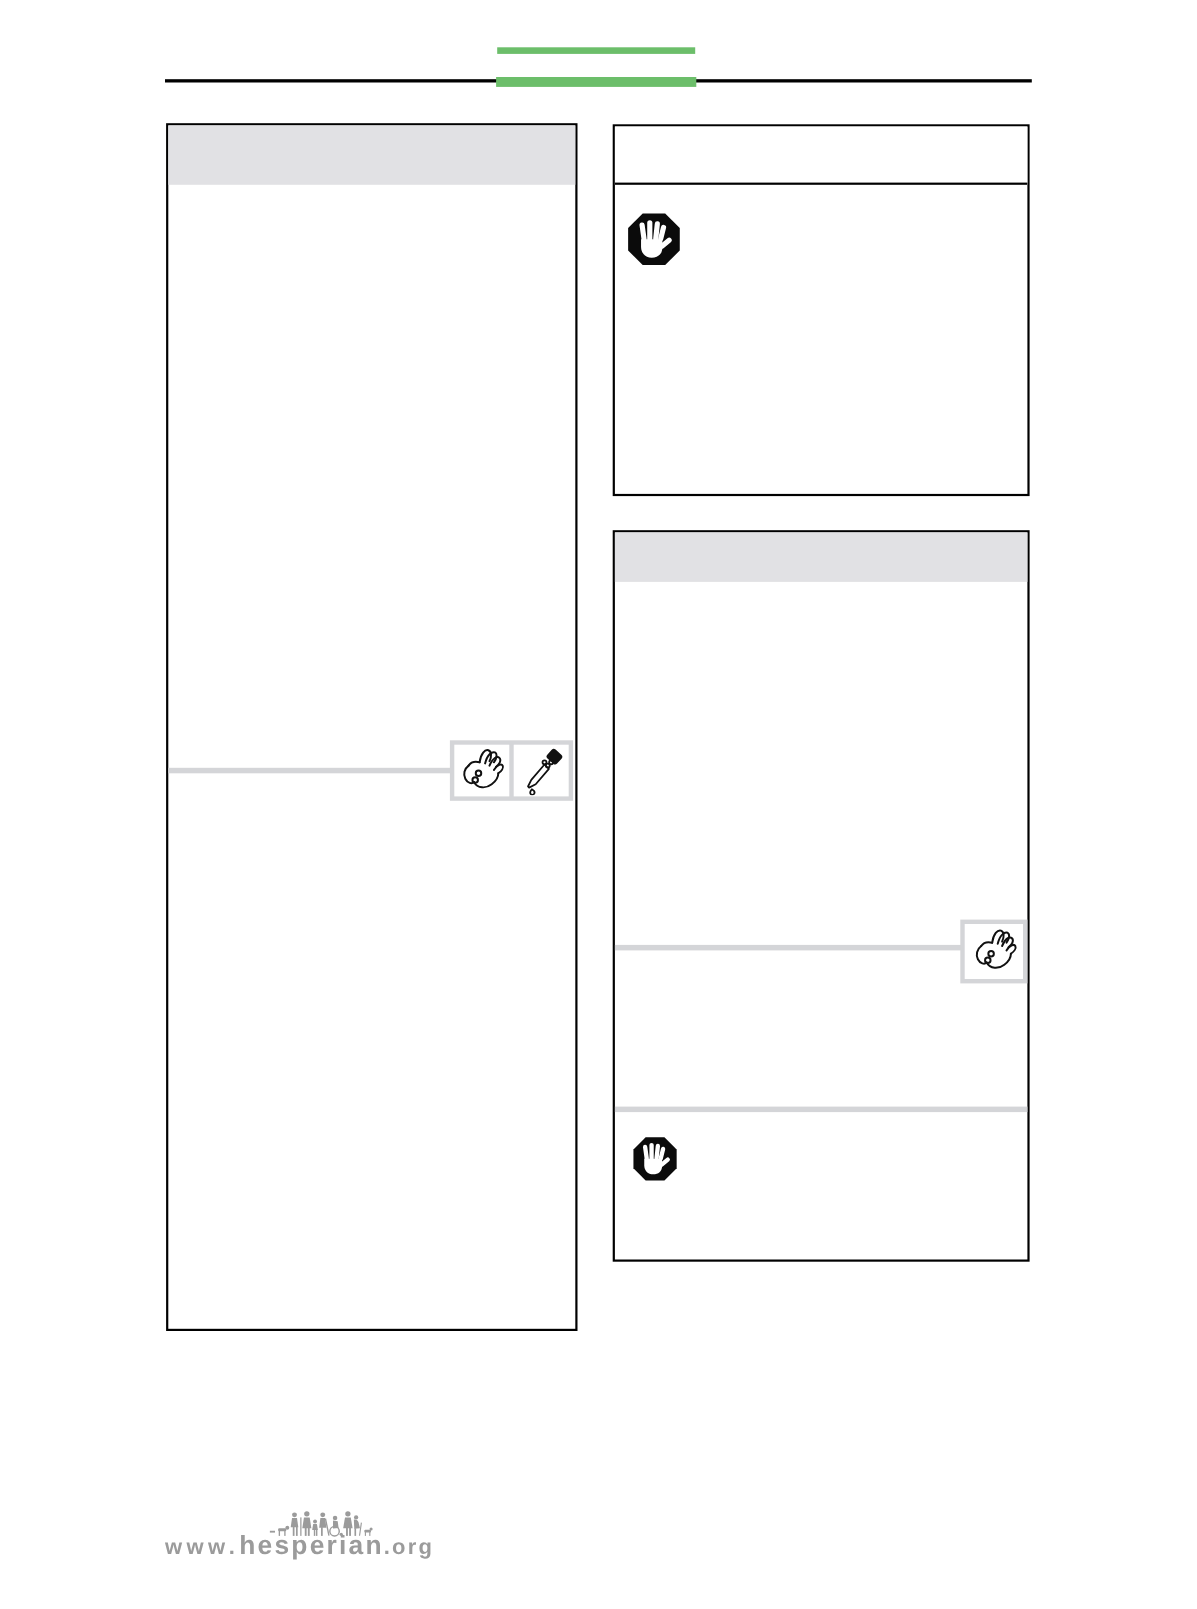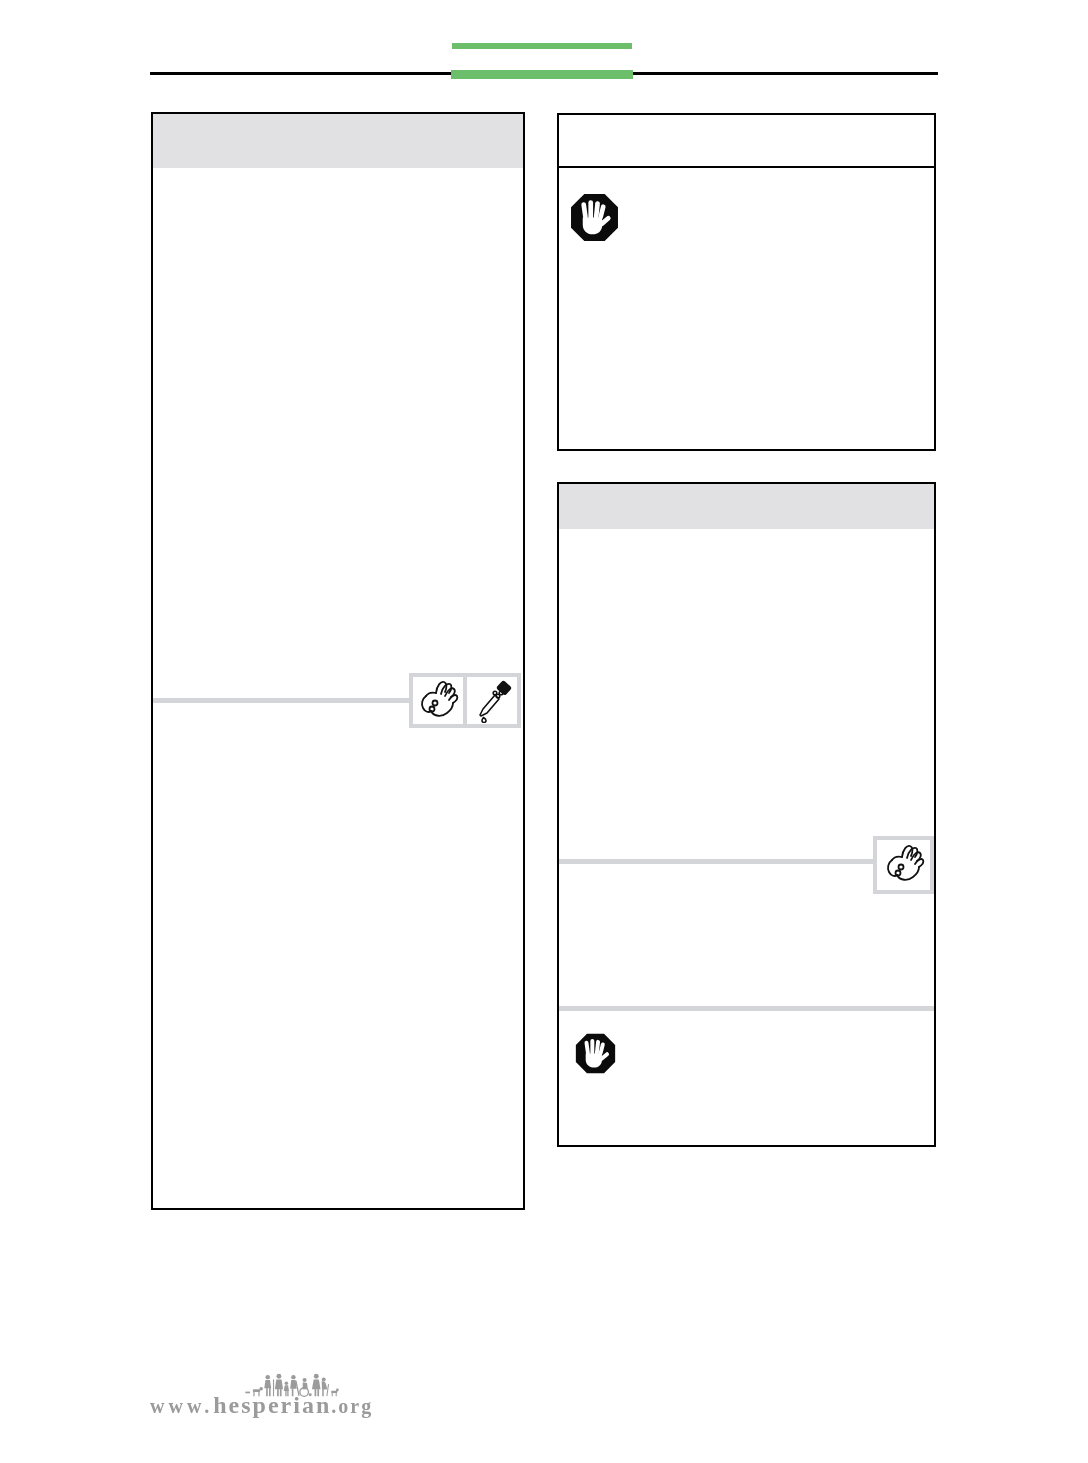--- a/index.html
+++ b/index.html
@@ -1,18 +1,18 @@
 <!DOCTYPE html>
 <html style="--accent-green: #6cbe6a; --panel-header-gray: #e1e1e4; --divider-gray: #d4d5d8; --border-black: #000000; --logo-gray: #9b9b9b;"><head>
 <meta charset="utf-8">
 <style>
   * { margin:0; padding:0; box-sizing:border-box; }
   html,body { background:#fff; }
   body { width:1088px; height:1463px; font-family:"Liberation Sans", sans-serif; position:relative; }
-  .page { position:relative; width:1088px; height:1463px; background:#fff; overflow:hidden;font-family:Liberation Serif, serif; }
+  .page { position:relative; width:1088px; height:1463px; background:#fff; overflow:hidden; }
 
   
   .green-bar { position:absolute; background:var(--accent-green,#6cbe6a); z-index:2; }
   #green-bar-top { left:452px; top:43px; width:180px; height:6px; }
   #green-bar-bottom { left:451px; top:70px; width:182px; height:9px; }
   #top-rule { position:absolute; left:150px; top:72px; width:788px; height:3px; background:var(--border-black,#000); z-index:1; }
 
   
   .panel { position:absolute; border:2px solid var(--border-black,#000); background:#fff; }
   #left-panel { left:151px; top:112px; width:374px; height:1098px; }

